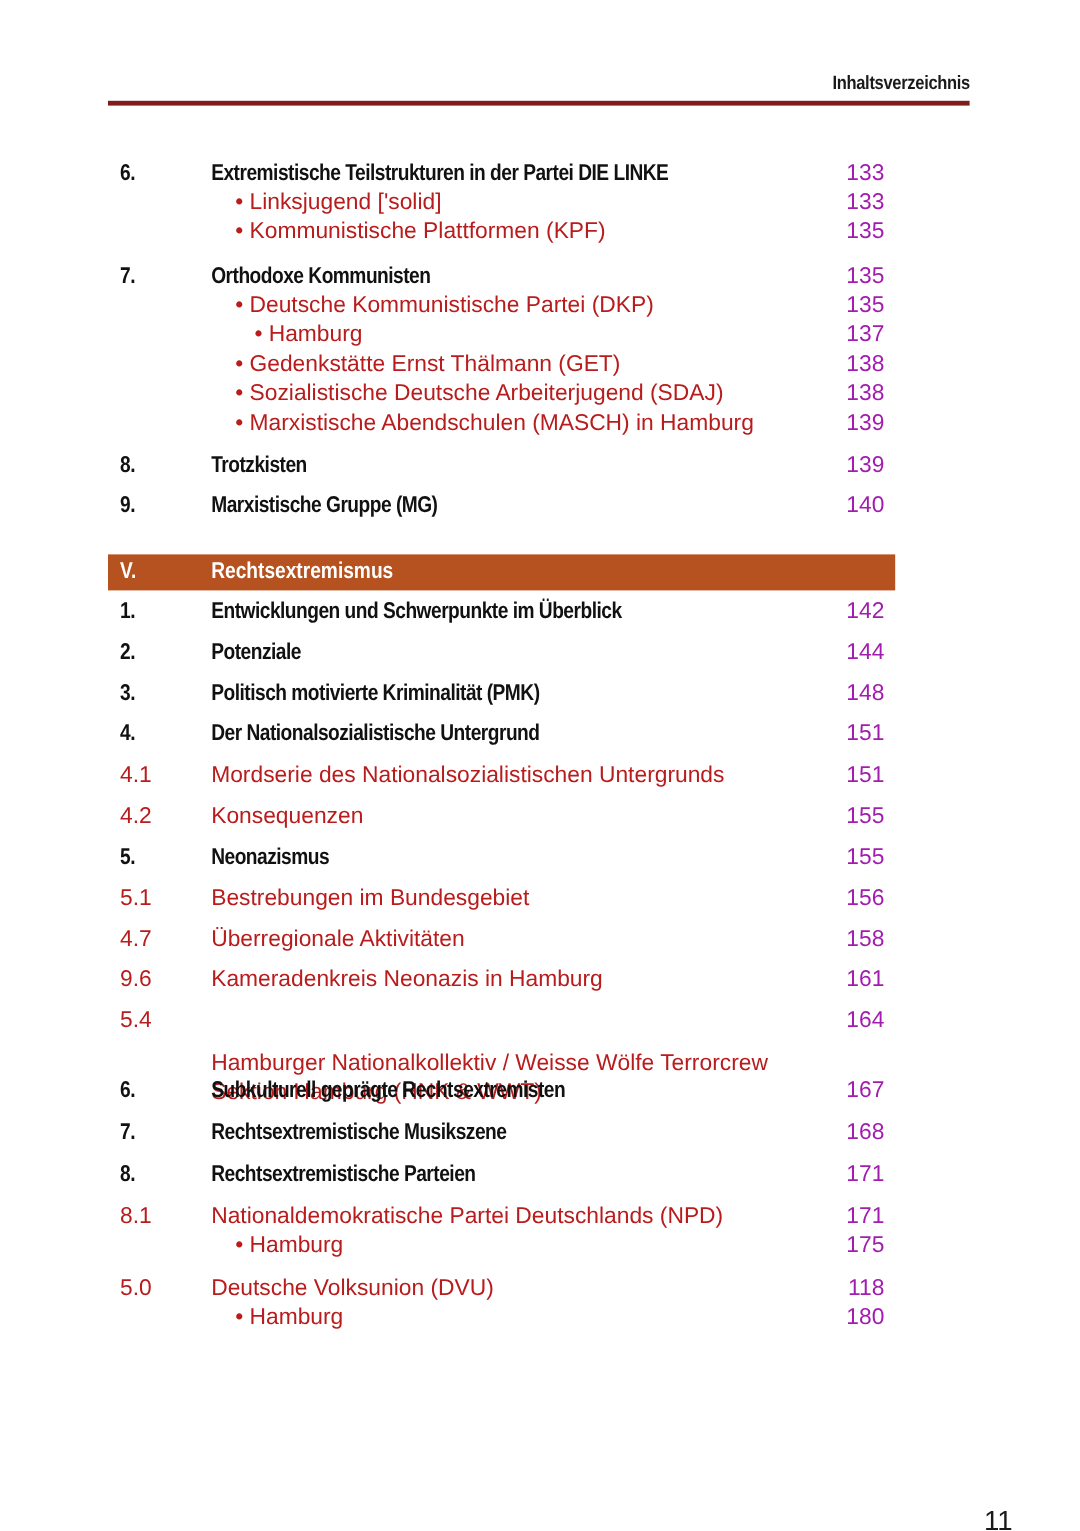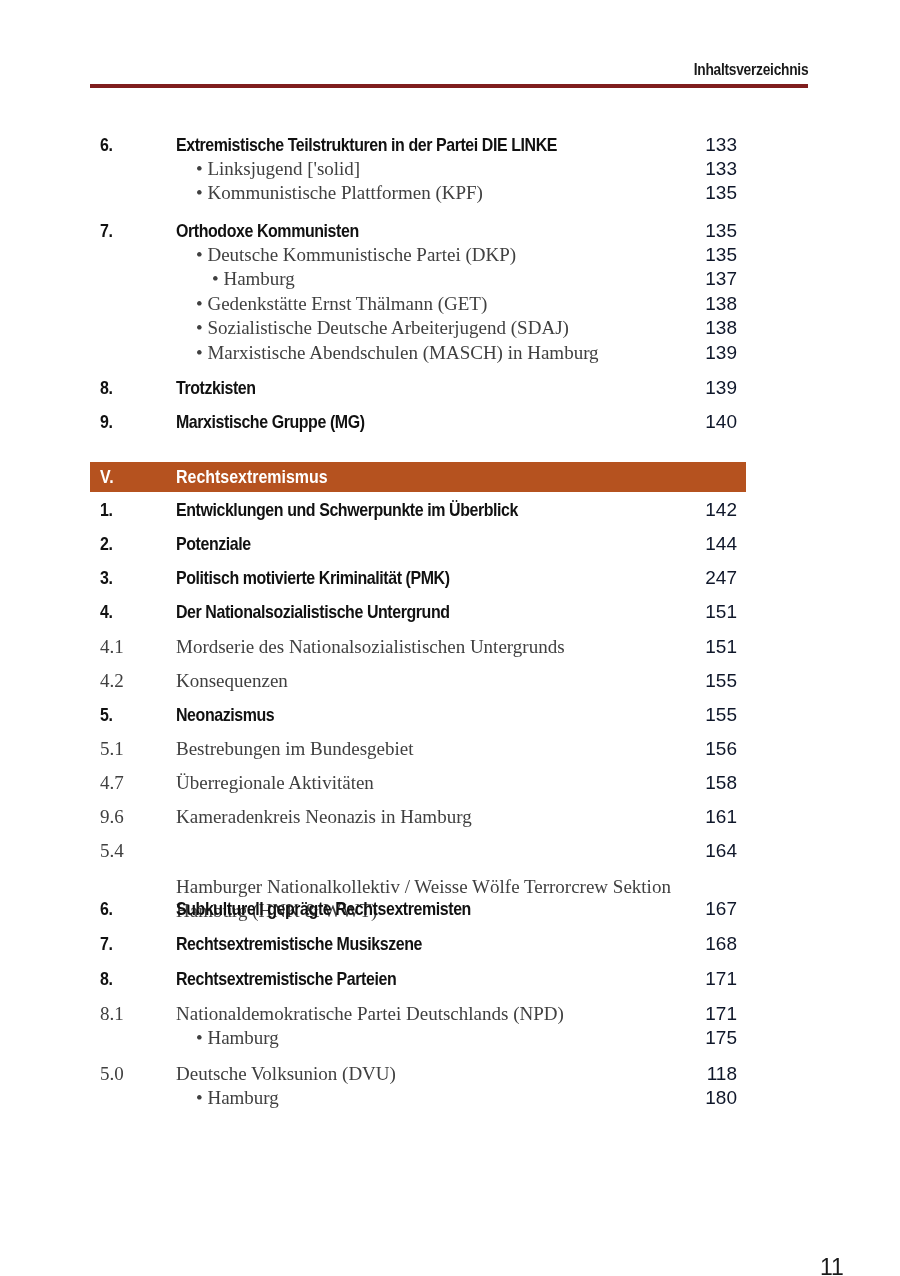--- a/index.html
+++ b/index.html
@@ -14,22 +14,22 @@
     .running-header .title {
       position: absolute; right: 0; top: 3px;
       font-family: "Liberation Sans Narrow", "Liberation Sans", sans-serif;
       font-weight: bold; font-size: 16px; letter-spacing: -0.3px; color: #1a1a1a;
       transform: scaleX(0.86); transform-origin: right center;
     }
     .toc { position: absolute; left: 90px; top: 0; width: 656px; }
     .row { position: absolute; left: 0; width: 656px; font-size: 19px; line-height: 24px; }
     .num { position: absolute; left: 10px; top: 0; }
     .label { position: absolute; left: 86px; top: 0; white-space: nowrap; }
-    .page { position: absolute; right: 9px; top: 0; text-align: right; color: #0f172a; }
-    .light { font-weight: normal; color: #404040; font-family: Liberation Serif, serif; }
+    .page { position: absolute; right: 9px; top: 0; text-align: right; color: #a21caf; }
+    .light { font-weight: normal; color: #b91c1c; }
     .bold .num, .bold .label {
       font-weight: bold; color: #111;
       letter-spacing: -0.5px;
     }
     .bold .label { transform: scaleX(0.84); transform-origin: left center; }
     .bold .num { transform: scaleX(0.84); transform-origin: left center; }
     .bullet1 { left: 106px; }
     .bullet2 { left: 122px; }
     .bullet1::before, .bullet2::before { content: "\2022\00a0"; }
     .wrap .label { white-space: normal; width: 500px; line-height: 24px; margin-top: 36px; }
@@ -118,21 +118,21 @@
     <span class="page">142</span>
   </div>
   <div class="row bold" style="top:532px">
     <span class="num">2.</span>
     <span class="label">Potenziale</span>
     <span class="page">144</span>
   </div>
   <div class="row bold" style="top:566px">
     <span class="num">3.</span>
     <span class="label">Politisch motivierte Kriminalität (PMK)</span>
-    <span class="page">247</span>
+    <span class="page">148</span>
   </div>
   <div class="row bold" style="top:600px">
     <span class="num">4.</span>
     <span class="label">Der Nationalsozialistische Untergrund</span>
     <span class="page">151</span>
   </div>
   <div class="row" style="top:635px">
     <span class="num light">4.1</span>
     <span class="label light">Mordserie des Nationalsozialistischen Untergrunds</span>
     <span class="page">151</span>

